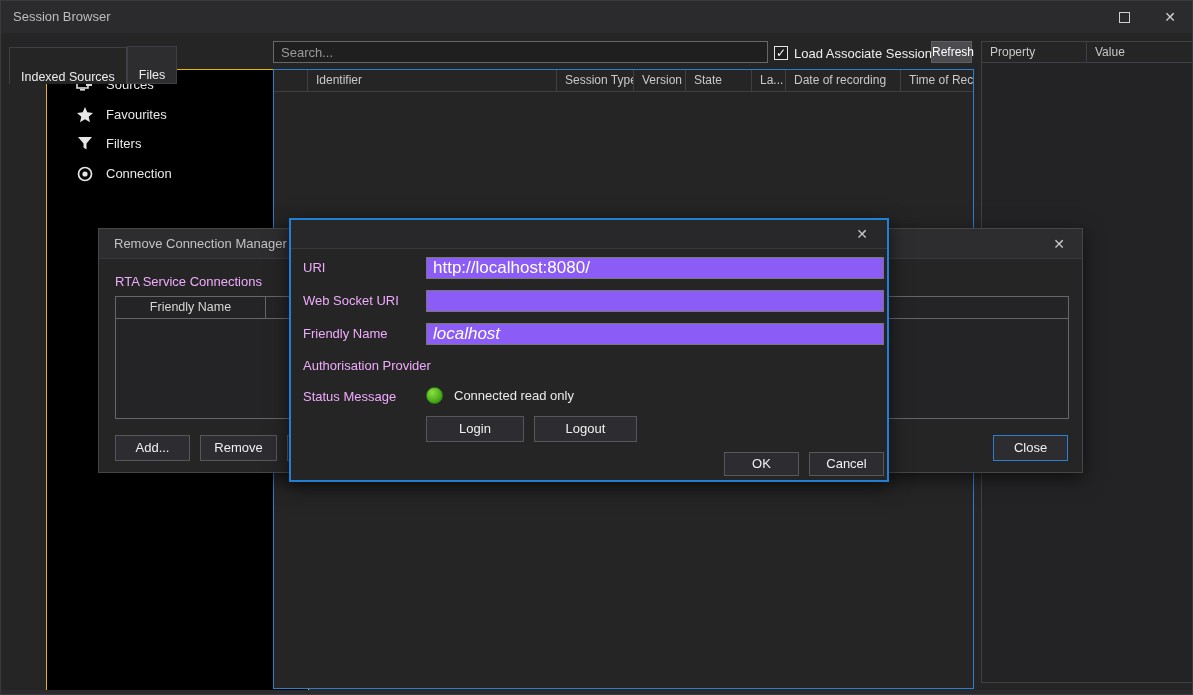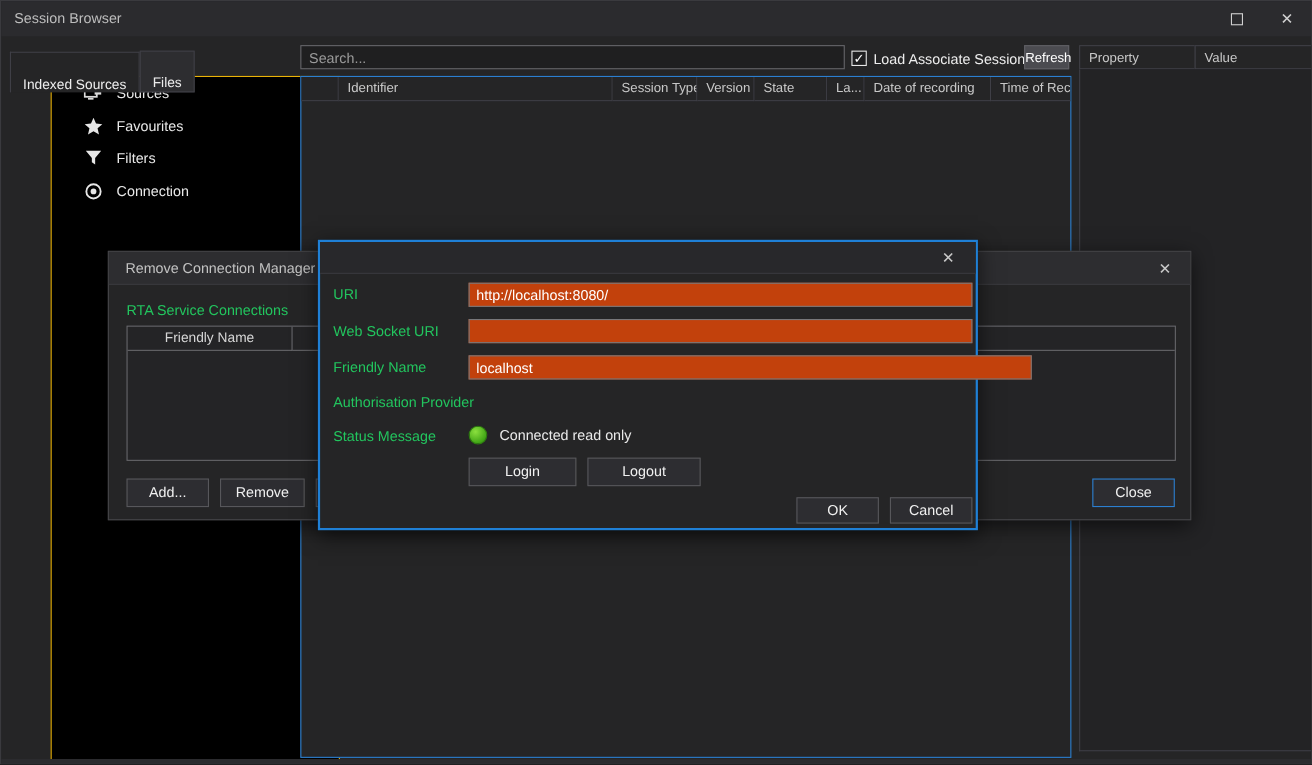--- a/index.html
+++ b/index.html
@@ -37,22 +37,22 @@
   .prop-hdr{top:40px;height:22px;border:1px solid #3f3f46;background:#252526;font-size:12px;color:#c8c8c8;line-height:20px;padding-left:8px;}
   .prop-body{left:980px;top:62px;width:213px;height:620px;border:1px solid #3f3f46;border-top:none;background:#232325;}
 
   
   .dialog{background:#252526;border:1px solid #46464a;box-shadow:0 5px 18px rgba(0,0,0,.6);}
   .dlg-titlebar{left:0;top:0;width:100%;height:30px;background:#2d2d30;border-bottom:1px solid #39393d;}
   .dlg-title{left:15px;top:0;height:30px;line-height:30px;font-size:13px;color:#c2c2c2;white-space:nowrap;}
   .dlg-x{top:5px;width:22px;height:20px;color:#c8c8c8;font-size:14px;text-align:center;line-height:20px;}
   .btn{background:#2d2d31;border:1px solid #57575b;color:#f0f0f0;font-size:13px;text-align:center;}
   .btn-default{border:1.5px solid #2b7fd0;}
-  .fld-label{font-size:13px;color:#22c55e;line-height:22px;white-space:nowrap;}
-  .txt-input{background:#c2410c;border:1px solid #77777a;color:#ffffff;font-size:13px;padding:0 6px;outline:none;}
+  .fld-label{font-size:13px;color:#f0abfc;line-height:22px;white-space:nowrap;}
+  .txt-input{background:#8b5cf6;border:1px solid #77777a;color:#ffffff;font-size:17px;padding:0 6px;outline:none;}
   .dropdown{background:#2e2e32;border:1px solid #47474b;color:#f2f2f2;font-size:13px;line-height:20px;padding:0 6px;}
   .dd-arrow{position:absolute;right:7px;top:9px;width:0;height:0;border-left:4px solid transparent;border-right:4px solid transparent;border-top:5px solid #8f8f93;}
   .status-dot{width:17px;height:17px;border-radius:50%;background:radial-gradient(circle at 35% 30%,#8be03e,#3da214 75%);border:1px solid #2f7d10;}
   .mgr-table{background:#242426;border:1px solid #66666a;}
   .mgr-th{height:22px;border-right:1px solid #66666a;border-bottom:1px solid #66666a;font-size:12.5px;color:#d6d6d6;line-height:21px;text-align:center;}
   .mgr-th-rest{height:22px;border-bottom:1px solid #66666a;}
   .bottom-strip{left:0;top:689px;width:100%;height:6px;background:#2b2b2e;}
 </style>
 </head>
 <body>
@@ -156,21 +156,21 @@
     <div class="abs dlg-titlebar" style="height:29px;background:#28282b;"></div>
     <div class="abs dlg-x" style="left:560px;top:4px;">✕</div>
 
     <div class="abs fld-label" style="left:12px;top:37px;">URI</div>
     <input class="abs txt-input" style="left: 135px; top: 37px; width: 458px; height: 22px;" value="http://localhost:8080/">
 
     <div class="abs fld-label" style="left:12px;top:70px;">Web Socket URI</div>
     <input class="abs txt-input" style="left: 135px; top: 70px; width: 458px; height: 22px;" value="">
 
     <div class="abs fld-label" style="left:12px;top:103px;">Friendly Name</div>
-    <input class="abs txt-input" style="left: 135px; top: 103px; width: 512px; height: 22px;" value="localhost">
+    <input class="abs txt-input" style="left: 135px; top: 103px; width: 458px; height: 22px; font-style: italic;" value="localhost">
 
     <div class="abs fld-label" style="left:12px;top:135px;">Authorisation Provider</div>
 
     <div class="abs fld-label" style="left:12px;top:166px;">Status Message</div>
     <div class="abs status-dot" style="left:135px;top:167px;"></div>
     <div class="abs fld-label" style="left:163px;top:166px;line-height:19px;color:#eaeaea;">Connected read only</div>
 
     <div class="abs btn" style="left:135px;top:196px;width:98px;height:26px;line-height:24px;">Login</div>
     <div class="abs btn" style="left:243px;top:196px;width:103px;height:26px;line-height:24px;">Logout</div>
 

